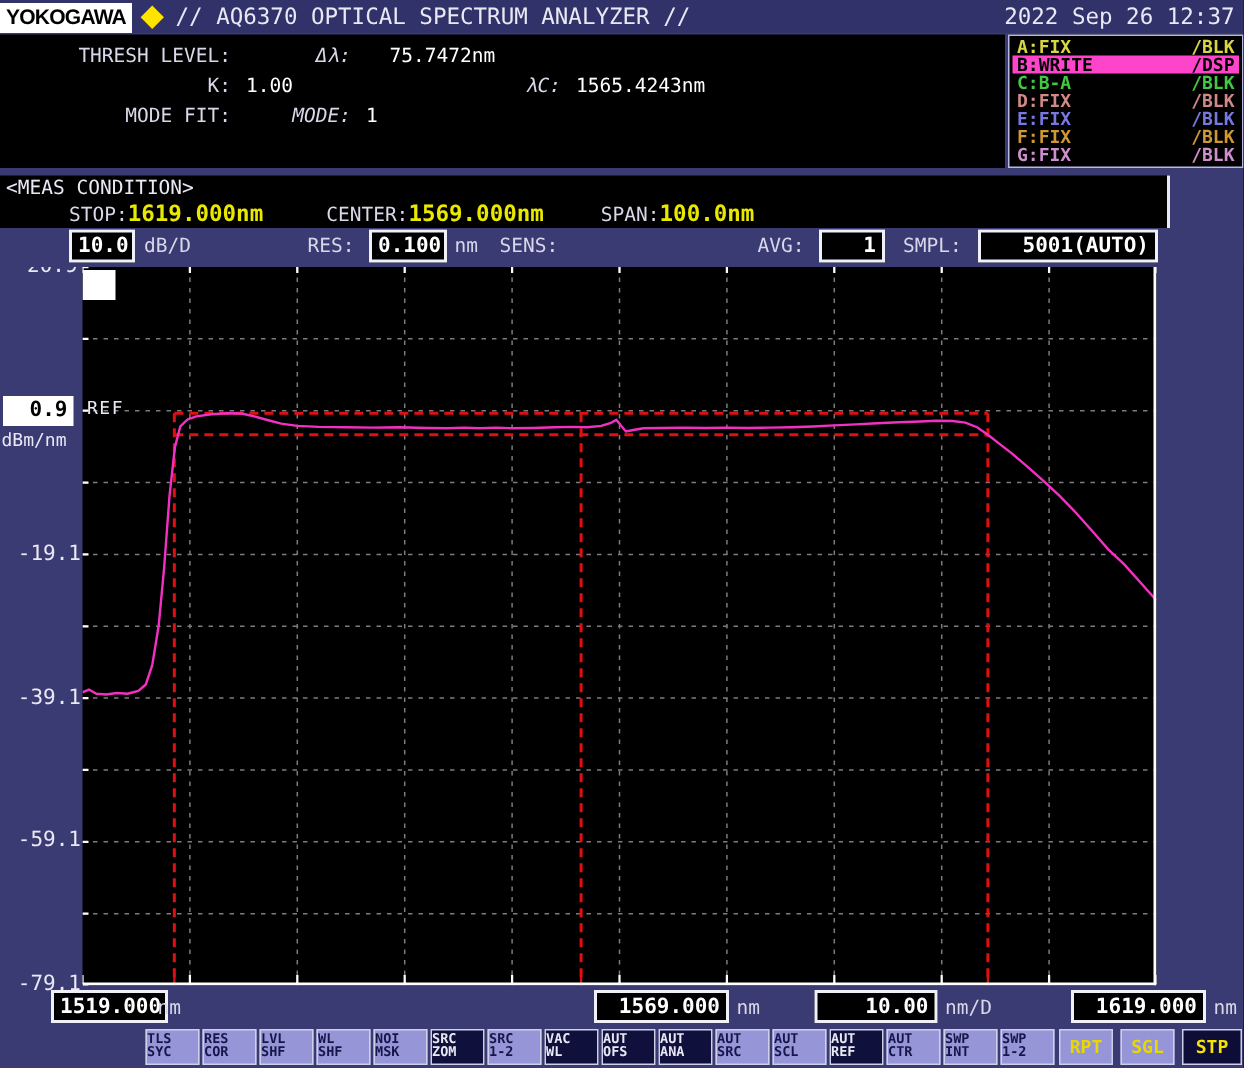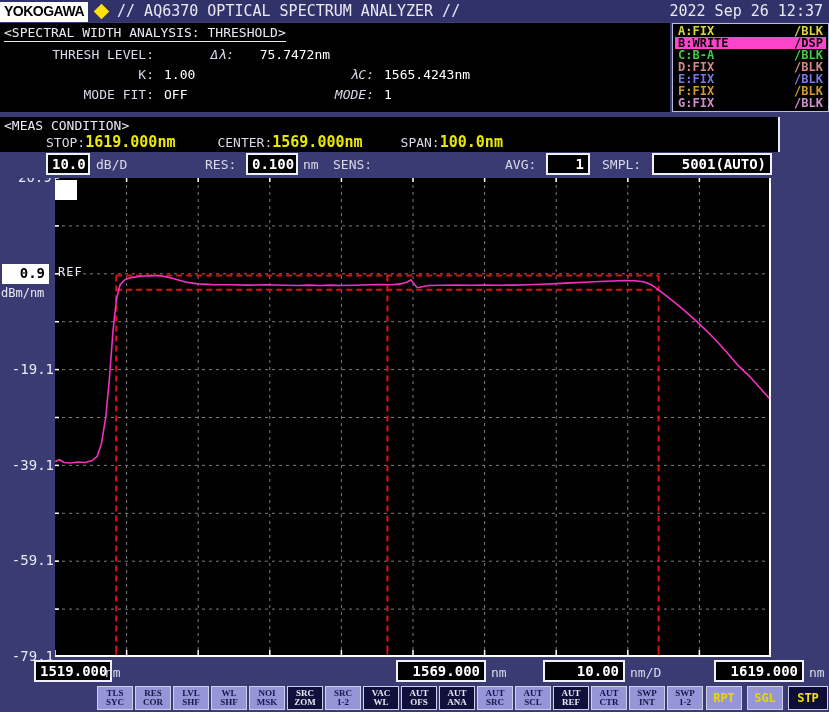--- a/index.html
+++ b/index.html
@@ -112,23 +112,23 @@
 
   
   .xaxis { position:absolute; left:0; top:660px; width:829px; height:25px; font-size:13px; }
   .xaxis .lab { position:absolute; top:5px; color:#d8d8e8; }
   .xaxis .vbox { top:0; }
 
   
   .softkeys { position:absolute; left:97px; top:686px; display:flex; gap:2px; }
   .skey {
     width:36px; height:24px; display:flex; flex-direction:column;
-    align-items:center; justify-content:center; line-height:9px;
+    justify-content:center; line-height:9px;
     font-size:9px; font-weight:bold; border:1px solid #cfcfe8; cursor:default;
-    letter-spacing:0px; white-space:pre;font-family:Liberation Serif, serif;
+    letter-spacing:0px; white-space:pre;
   }
   .skey.light { background:#9595d8; color:#16164a; }
   .skey.dark  { background:#10103c; color:#e8e8f4; }
   .actionkeys { position:absolute; left:706px; top:686px; display:flex; gap:5px; }
   .akey {
     height:24px; display:flex; align-items:center; justify-content:center;
     font-size:12px; font-weight:bold; border:1px solid #cfcfe8;
   }
   .akey.light-yellow { width:36px; background:#9595d8; color:#e8d800; }
   .akey.dark-yellow  { width:40px; background:#0d0d38; color:#f4e400; }
@@ -137,36 +137,34 @@
 <body>
 
 <div class="topbar">
   <span class="logo">YOKOGAWA</span>
   <span class="diamond"></span>
   <span class="title">// AQ6370 OPTICAL SPECTRUM ANALYZER //</span>
   <span class="datetime">2022 Sep 26 12:37</span>
 </div>
 
 <div class="analysis">
-  <span class="analysis-title">&lt;SPECTRAL WIDTH ANALYSIS: THRESHOLD&gt;</span>
   <div class="analysis-grid">
     <div class="analysis-row">
       <span class="a-label">THRESH LEVEL:</span>
       <span class="a-label2">Δλ:</span>
       <span class="a-value2">  75.7472nm</span>
     </div>
     <div class="analysis-row">
       <span class="a-label">K:</span>
       <span class="a-value">1.00</span>
       <span class="a-label2">λC:</span>
       <span class="a-value2">1565.4243nm</span>
     </div>
     <div class="analysis-row">
       <span class="a-label">MODE FIT:</span>
-      <span class="a-value">OFF</span>
       <span class="a-label2">MODE:</span>
       <span class="a-value2">1</span>
     </div>
   </div>
 </div>
 
 <div class="tracepanel" id="trace-panel">
     <div class="trace-row" style="color: rgb(214, 214, 66);"><span style="color: rgb(214, 214, 66);">A:FIX</span><span style="color: rgb(214, 214, 66);">/BLK</span></div>
     <div class="trace-row active" style="color: rgb(0, 0, 0);"><span style="color: rgb(0, 0, 0);">B:WRITE</span><span style="color: rgb(0, 0, 0);">/DSP</span></div>
     <div class="trace-row" style="color: rgb(66, 200, 66);"><span style="color: rgb(66, 200, 66);">C:B-A</span><span style="color: rgb(66, 200, 66);">/BLK</span></div>

